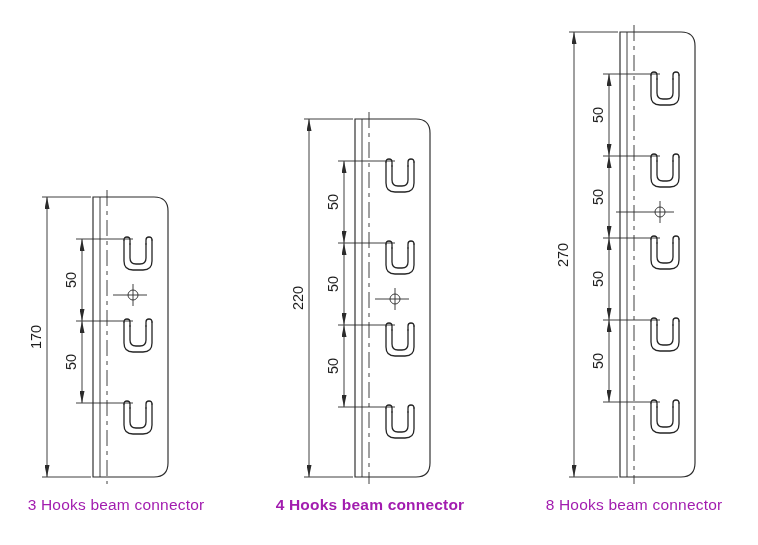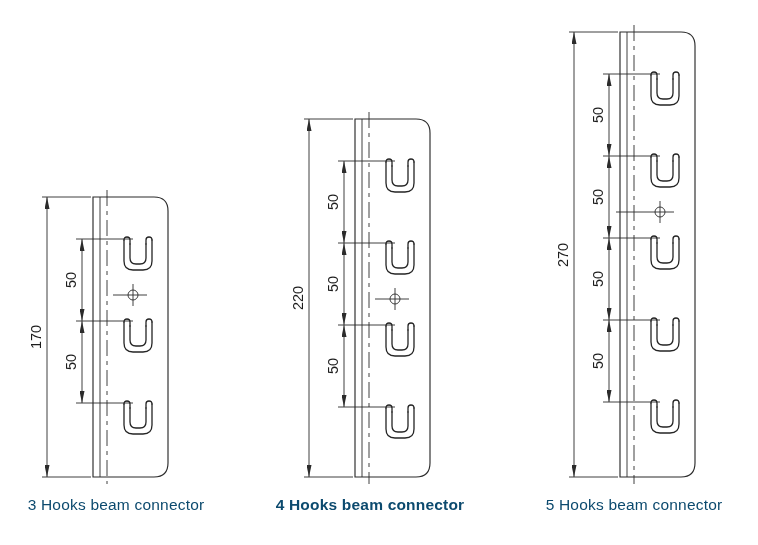--- a/index.html
+++ b/index.html
@@ -24,21 +24,21 @@
     font-family: "Liberation Sans", sans-serif;
     font-size: 14.5px;
     fill: #1c1c1c;
   }
   .caption {
     position: absolute;
     top: 496px;
     height: 22px;
     text-align: center;
     font-size: 15.5px;
-    color: #0c4a6e;
+    color: #a21caf;
     letter-spacing: 0.2px;
     white-space: nowrap;
   }
   .caption-1 { left: 10px;  width: 212px; }
   .caption-2 { left: 260px; width: 220px; font-weight: bold; }
   .caption-3 { left: 524px; width: 220px; }
 </style>
 </head>
 <body>
 
@@ -147,15 +147,15 @@
 
       <line class="thin" x1="569" y1="32" x2="618" y2="32"></line>
       <line class="thin" x1="569" y1="477" x2="618" y2="477"></line>
       <line class="thin" x1="574" y1="32" x2="574" y2="477" marker-start="url(#arrow)" marker-end="url(#arrow)"></line>
       <text class="dimtext" x="568" y="255" text-anchor="middle" transform="rotate(-90 568 255)">270</text>
     </g>
   </svg>
 
   <div class="caption caption-1">3 Hooks beam connector</div>
   <div class="caption caption-2">4 Hooks beam connector</div>
-  <div class="caption caption-3">5 Hooks beam connector</div>
+  <div class="caption caption-3">8 Hooks beam connector</div>
 
 </div>
 
 </body></html>

